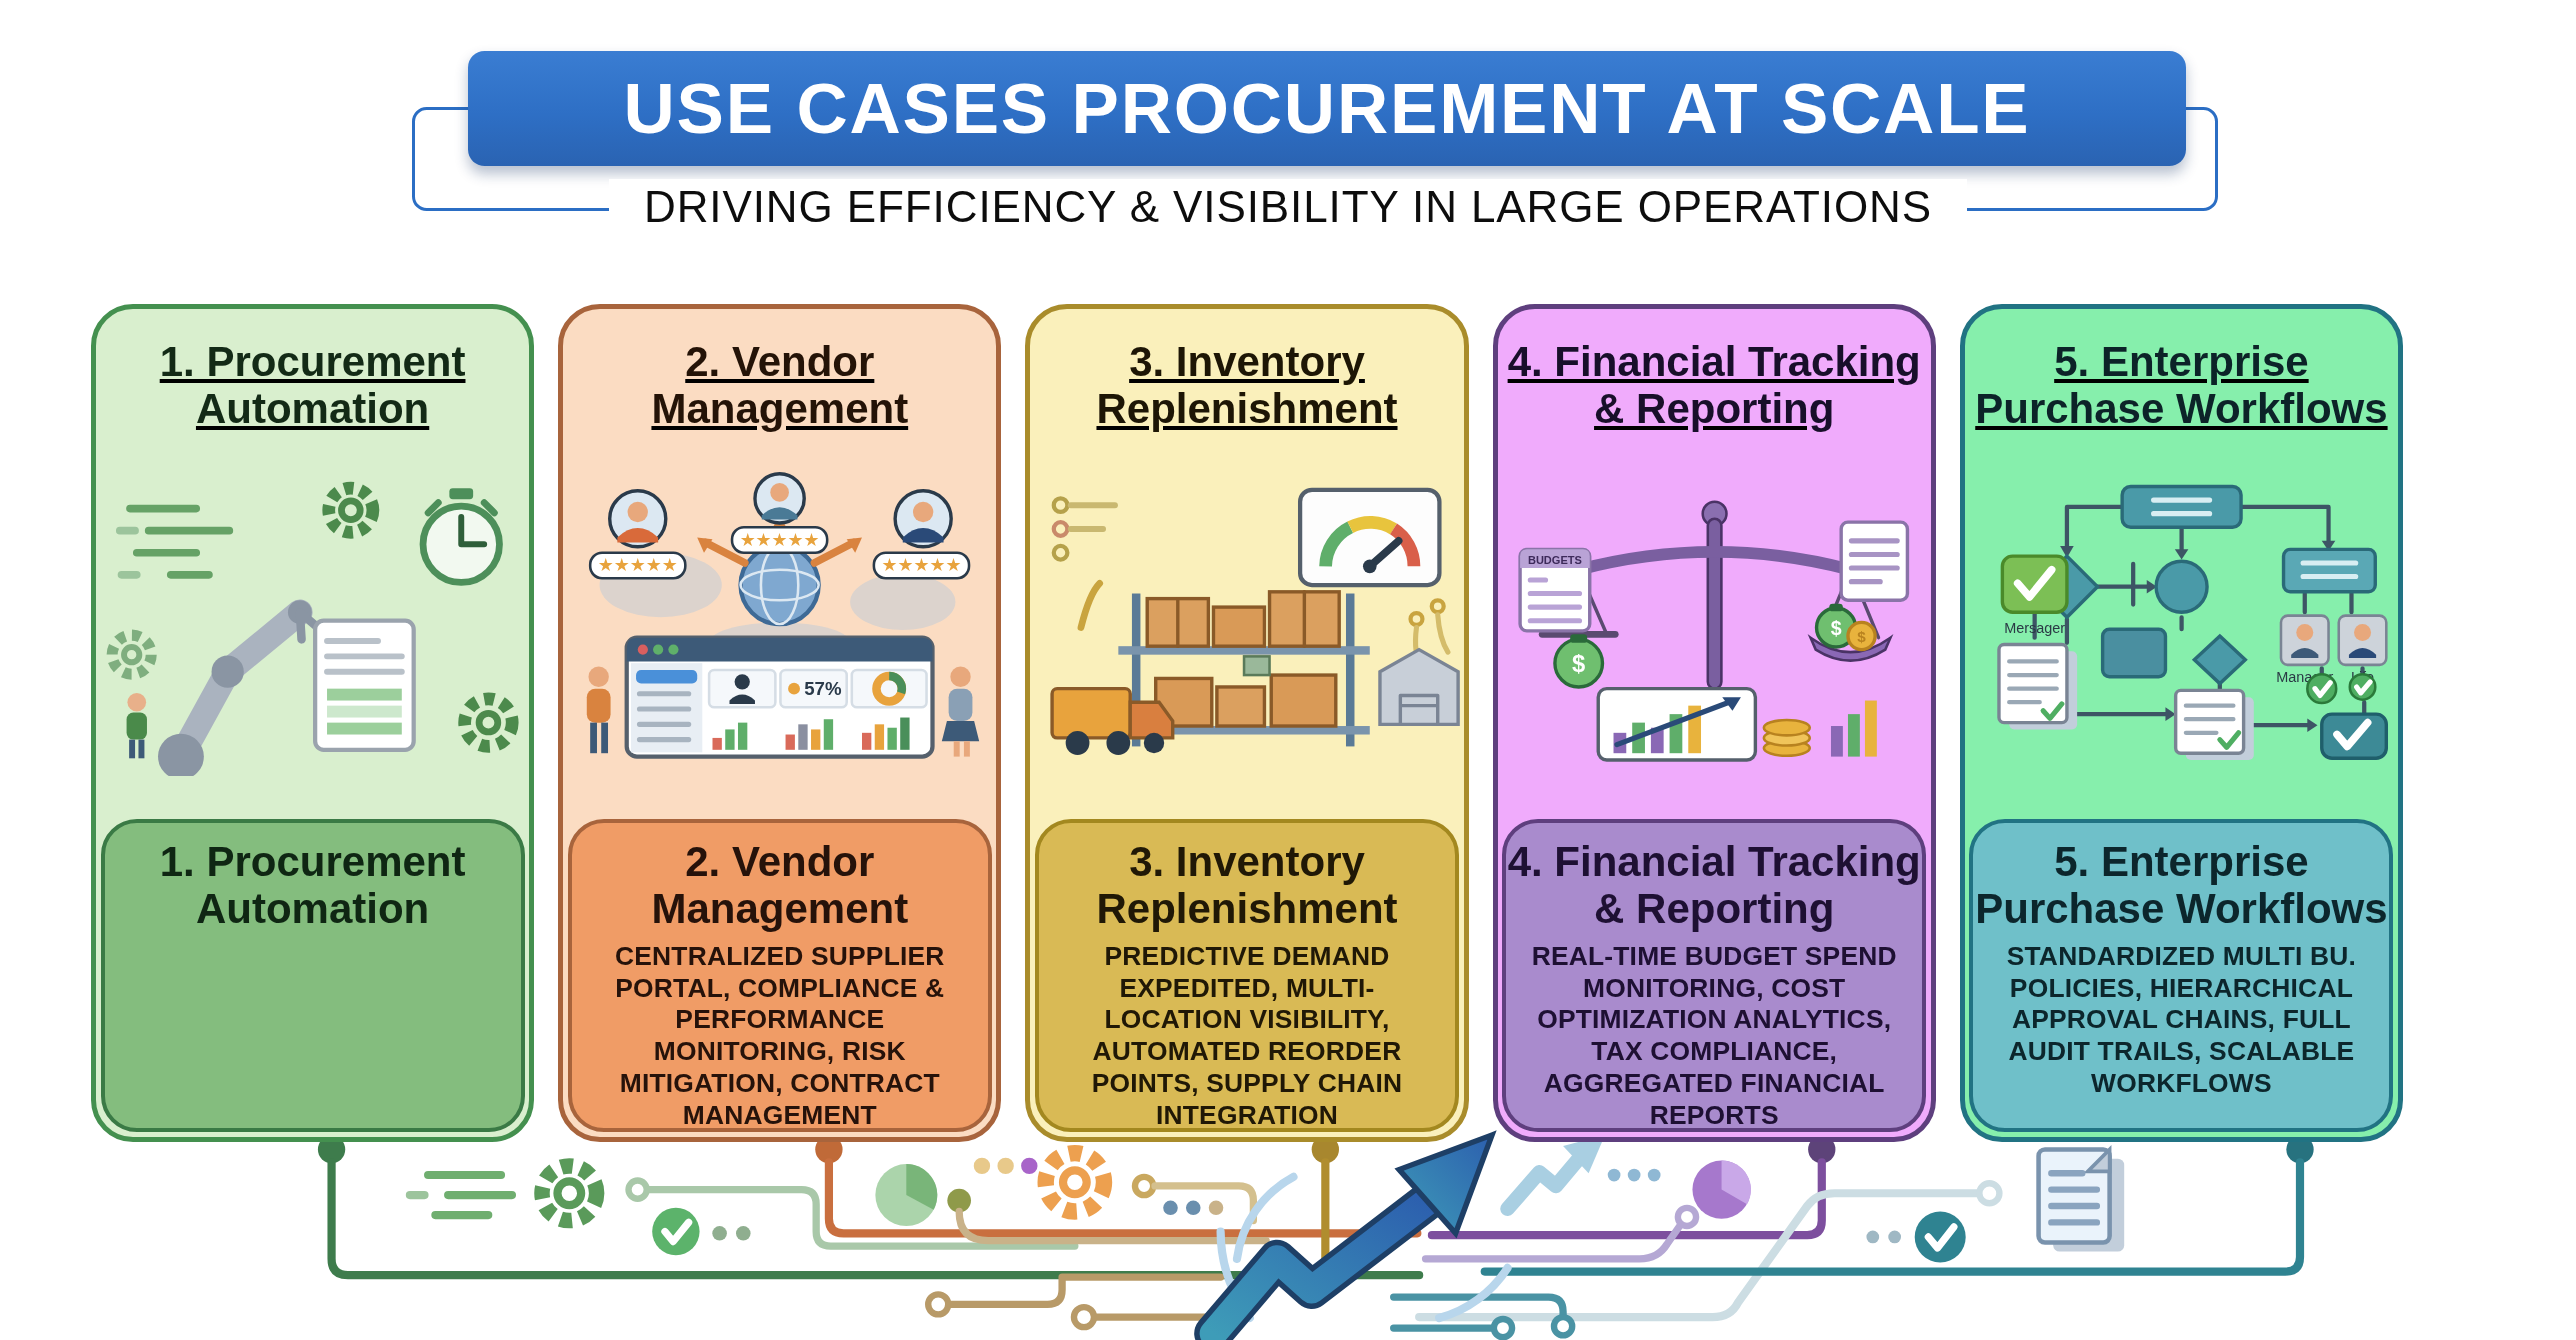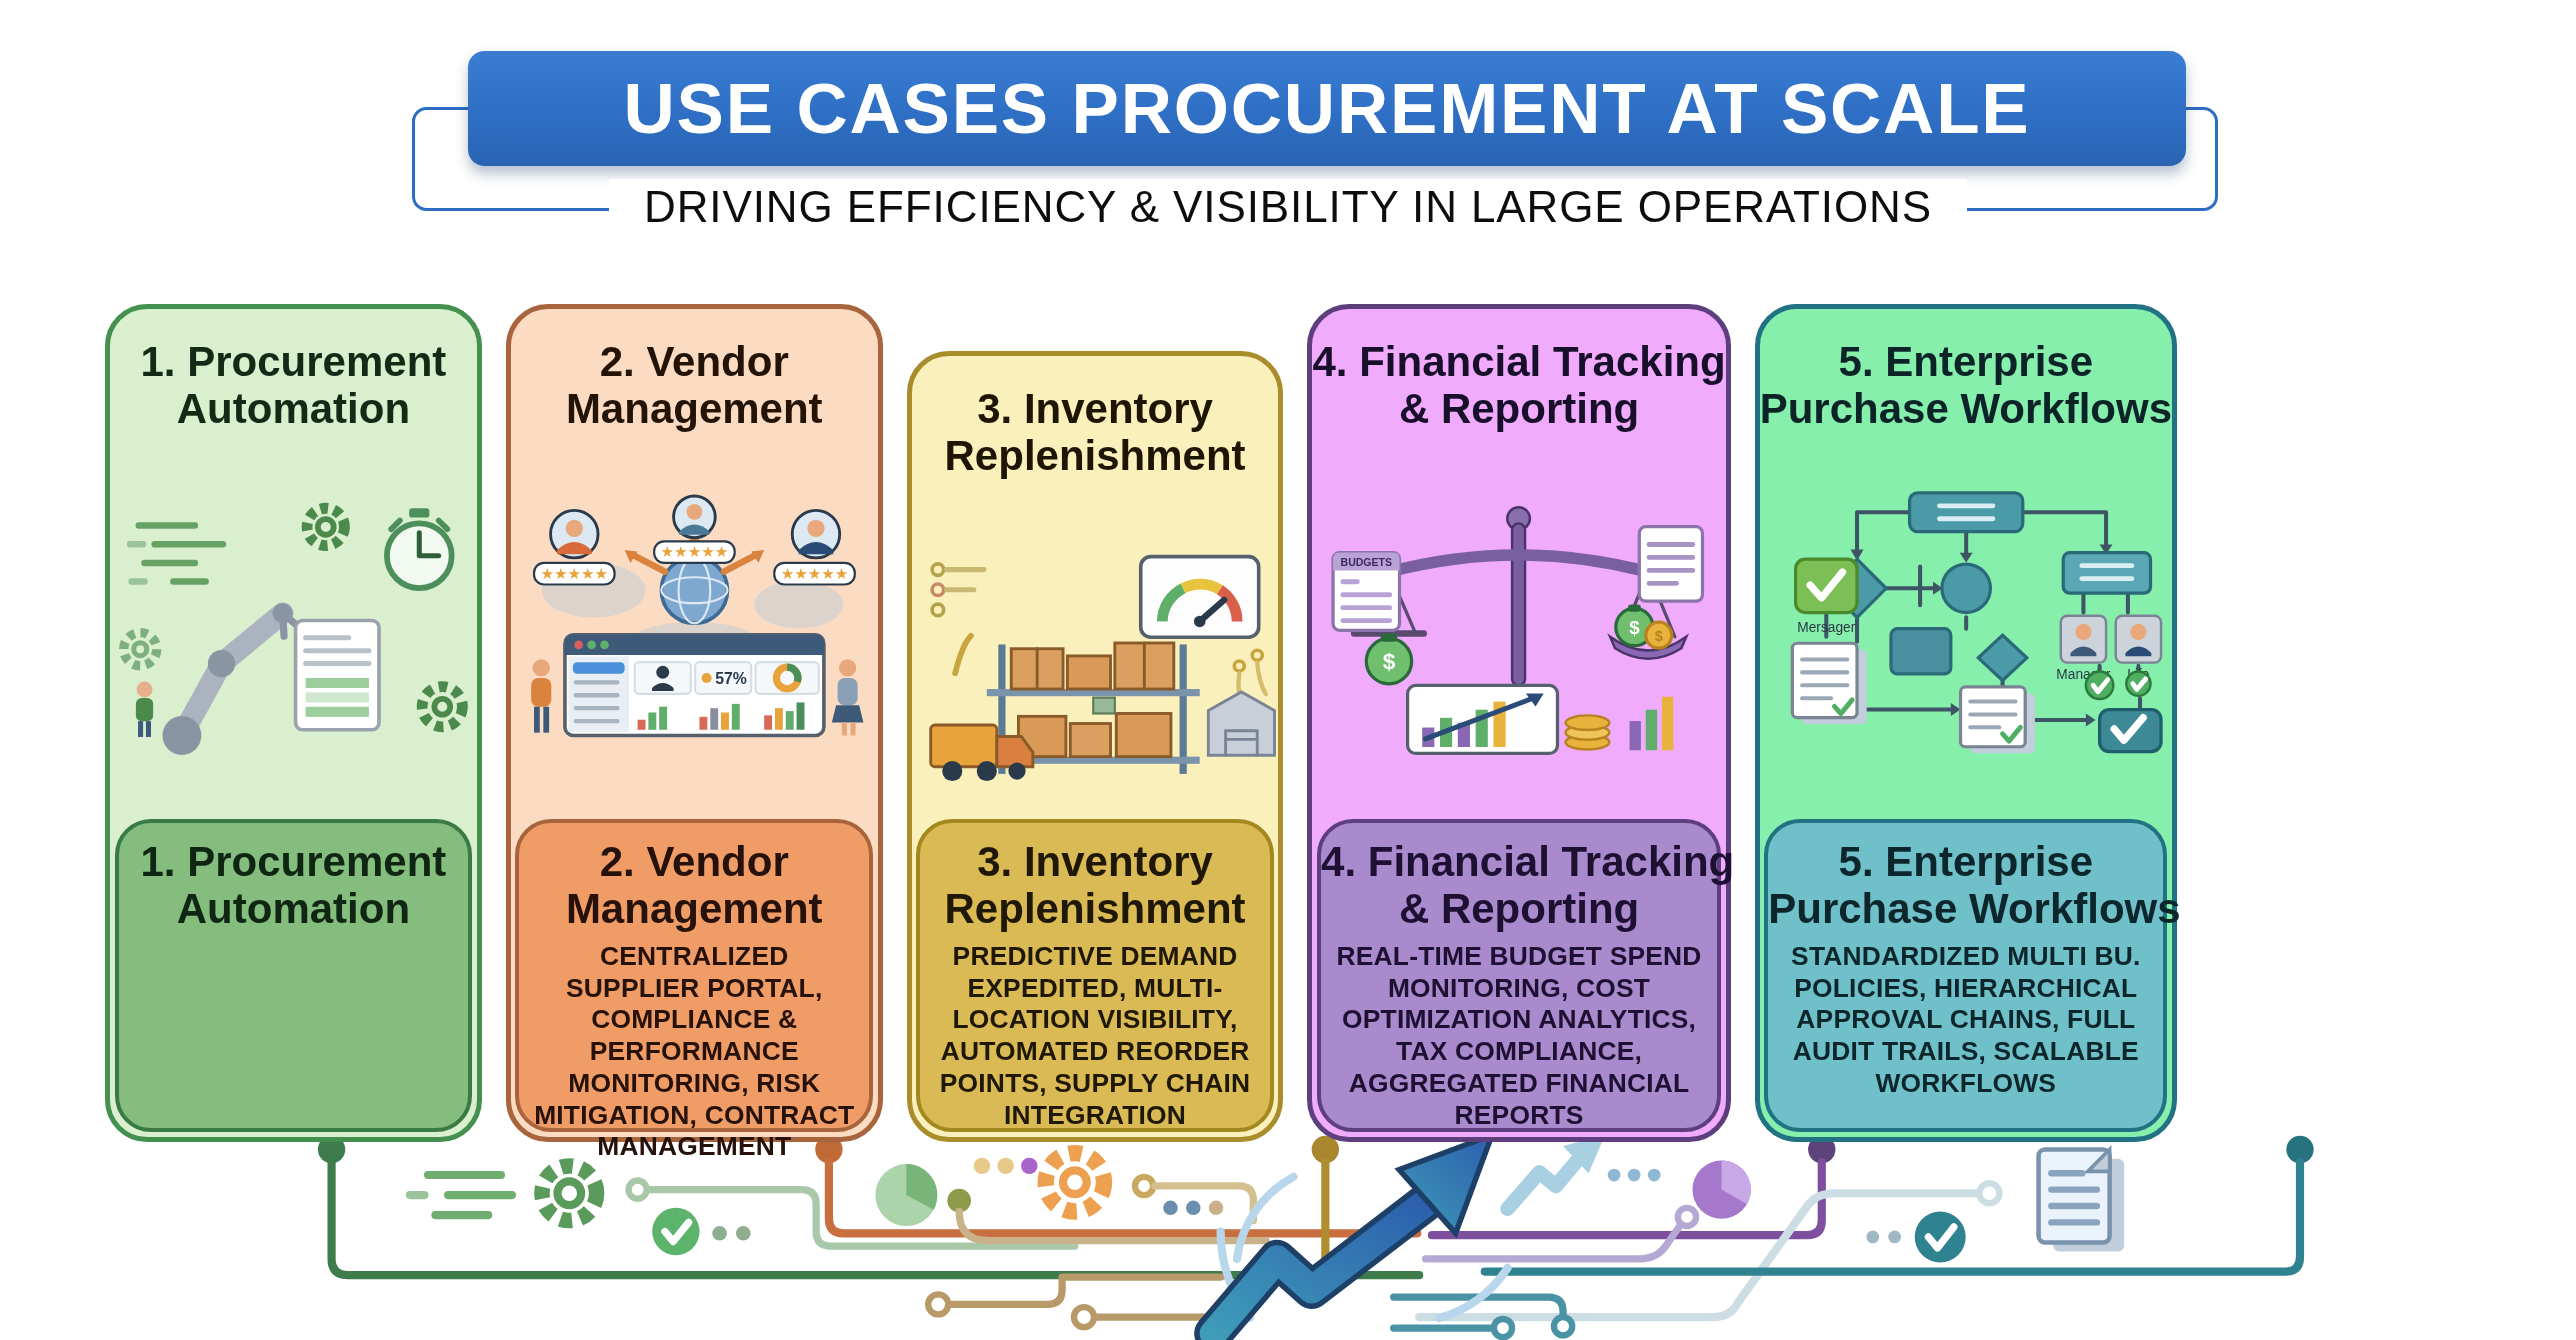--- a/index.html
+++ b/index.html
@@ -12,38 +12,38 @@
   .banner{position:absolute;left:468px;top:51px;width:1718px;height:115px;z-index:2;
           background:linear-gradient(180deg,#3a7dd2 0%,#2e6fc5 55%,#2a63b2 100%);
           border-radius:16.4px;box-shadow:0 7.3px 12.8px rgba(20,50,100,.30);
           display:flex;align-items:center;justify-content:center;}
   .banner-title{color:#ffffff;font-weight:bold;font-size:71px;letter-spacing:1.8px;white-space:nowrap;}
   .subtitle-row{position:absolute;left:0;top:179px;width:100%;display:flex;justify-content:center;z-index:3;}
   .subtitle{background:#ffffff;padding:0 35px;font-size:44px;font-weight:normal;color:#0d0d0d;
             line-height:55px;letter-spacing:0.9px;white-space:nowrap;}
 
   
-  .cards{position:absolute;left:105px;top:304px;width:2072px;height:838px;display:flex;gap:24px;z-index:2;}
+  .cards{position:absolute;left:91px;top:304px;width:2312px;height:838px;display:flex;gap:24px;z-index:2;text-decoration:underline;}
   .card{flex:1;position:relative;border-radius:42px;border-style:solid;border-width:5.5px;}
   .card-title{margin-top:29px;text-align:center;font-weight:bold;font-size:42px;line-height:1.12;}
   .card-title div{white-space:nowrap;}
   .card-art{position:absolute;left:0;top:153px;width:100%;height:314px;}
   .card-art svg{width:100%;height:100%;display:block;}
   .card-footer{position:absolute;left:4.6px;right:4.6px;bottom:4.6px;height:313px;border-radius:36px;
                border-style:solid;border-width:4.6px;padding-top:14.6px;box-sizing:border-box;}
   .footer-title{text-align:center;font-weight:bold;font-size:42px;line-height:1.12;}
   .footer-title div{white-space:nowrap;}
   .footer-desc{text-align:center;font-weight:bold;font-size:26.4px;line-height:1.2;
                padding:9px 14.6px 0 14.6px;letter-spacing:0.2px;}
 
   .c1{background:#d9efce;border-color:#44904f;}  .c1 .card-title{color:#132a16;}
   .c1 .card-footer{background:#84bd7e;border-color:#3a7a45;} .c1 .footer-title,.c1 .footer-desc{color:#0f2613;}
   .c2{background:#fbdcc2;border-color:#a8643c;}  .c2 .card-title{color:#241307;}
   .c2 .card-footer{background:#f09c66;border-color:#a8643c;} .c2 .footer-title,.c2 .footer-desc{color:#26120a;}
-  .c3{background:#faf0bb;border-color:#a98c2b;margin-top:47px;}  .c3 .card-title{color:#1d1605;}
+  .c3{background:#faf0bb;border-color:#a98c2b;}  .c3 .card-title{color:#1d1605;}
   .c3 .card-footer{background:#d9ba55;border-color:#a3881f;} .c3 .footer-title,.c3 .footer-desc{color:#201806;}
   .c4{background:#f0abfc;border-color:#5e3f7e;}  .c4 .card-title{color:#180f2a;}
   .c4 .card-footer{background:#a98bcd;border-color:#5e3f7e;} .c4 .footer-title,.c4 .footer-desc{color:#1e1033;}
   .c5{background:#86efac;border-color:#217383;}  .c5 .card-title{color:#0c2328;}
   .c5 .card-footer{background:#6fc0c9;border-color:#217383;} .c5 .footer-title,.c5 .footer-desc{color:#0c262c;}
 
   
   .bottom-decor{position:absolute;left:0;top:1122px;width:2576px;height:219px;z-index:1;}
   svg .ln{fill:none;stroke-linecap:round;stroke-linejoin:round;}
   svg text{font-family:"Liberation Sans","DejaVu Sans",sans-serif;}

